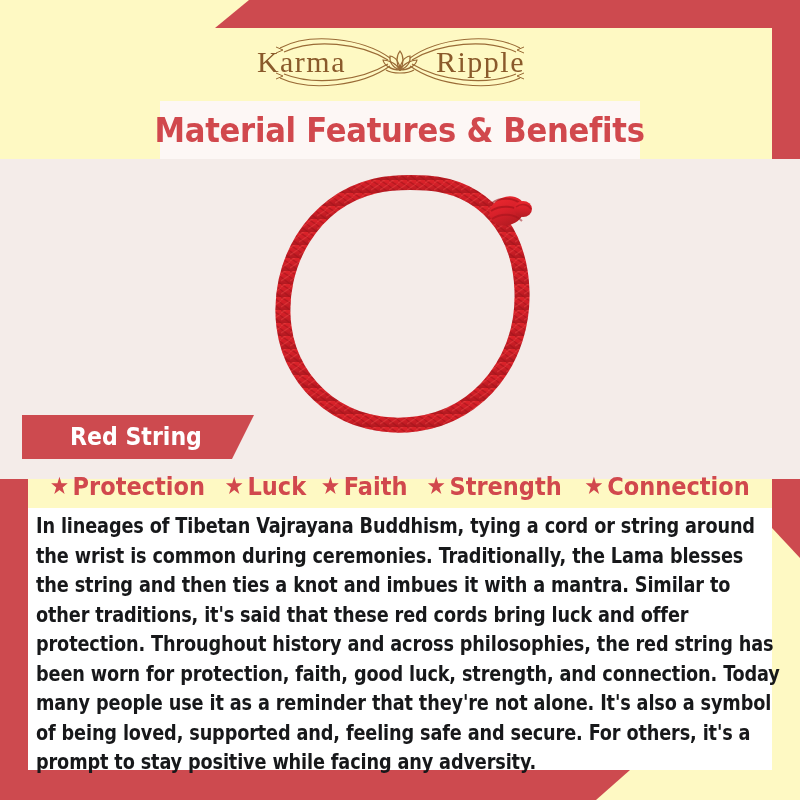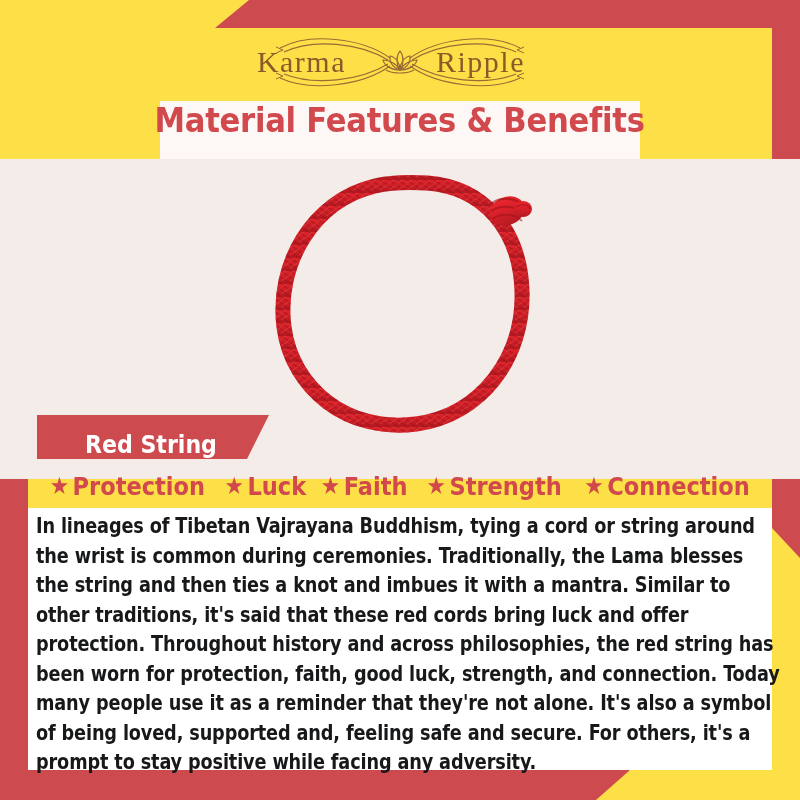--- a/index.html
+++ b/index.html
@@ -3,21 +3,21 @@
 <meta charset="utf-8">
 <style>
   * { margin:0; padding:0; box-sizing:border-box; }
   html,body {
     width:800px; height:800px; overflow:hidden;
     font-family:"Liberation Sans", sans-serif;
     background:#fbefec;
   }
   #page {
     position:relative; width:800px; height:800px;
-    background:#fde047; overflow:hidden;
+    background:#fef9c3; overflow:hidden;
   }
 
   
   .band { position:absolute; background:#cd4a4f; }
 
   #band-top {
     top:0; left:215px; width:585px; height:28px;
     clip-path: polygon(34px 0, 100% 0, 100% 100%, 0 100%);
   }
   #band-right {
@@ -37,21 +37,21 @@
   #logo-wrap {
     position:absolute; top:34px; left:0; width:800px; height:56px;
     display:flex; align-items:center; justify-content:center;
   }
   #logo { display:block; }
 
   
   #title-banner {
     position:absolute; top:101px; left:160px; width:480px; height:58px;
     background:#fdf7f5;
-    display:flex; align-items:flex-start; justify-content:center;
+    display:flex; align-items:center; justify-content:center;
   }
   #title-text {
     color:#d1484d;
     font-family:"DejaVu Sans", sans-serif;
     font-weight:bold;
     font-size:33px;
     letter-spacing:-0.3px;
     transform:scaleX(0.93);
     white-space:nowrap;
   }
@@ -59,24 +59,24 @@
   
   #hero {
     position:absolute; top:159px; left:0; width:800px; height:320px;
     background:#f4ece9;
     overflow:hidden;
   }
   #bracelet { position:absolute; top:8px; left:236px; }
 
   
   #ribbon {
-    position:absolute; top:415px; left:37px; height:44px; width:232px;
+    position:absolute; top:415px; left:22px; height:44px; width:232px;
     background:#cd4a4f;
     clip-path: polygon(0 0, 100% 0, calc(100% - 22px) 100%, 0 100%);
-    display:flex; align-items:flex-end;
+    display:flex; align-items:center;
   }
   #ribbon-label {
     color:#ffffff;
     font-family:"DejaVu Sans", sans-serif;
     font-weight:bold;
     font-size:24px;
     transform:scaleX(0.92);
     transform-origin:left center;
     margin-left:48px;
     white-space:nowrap;

